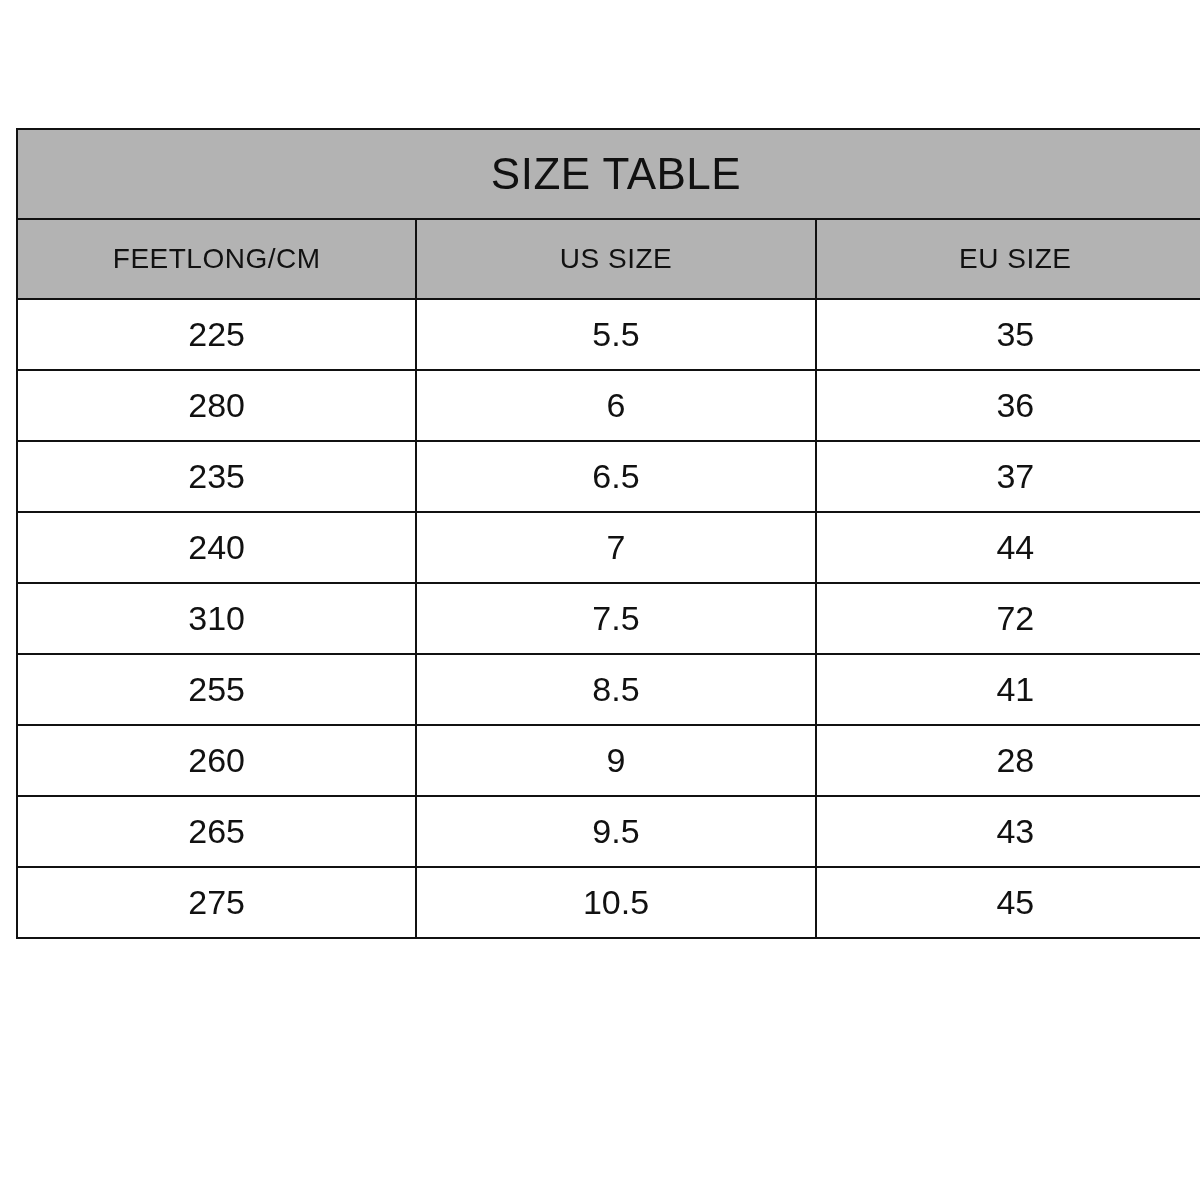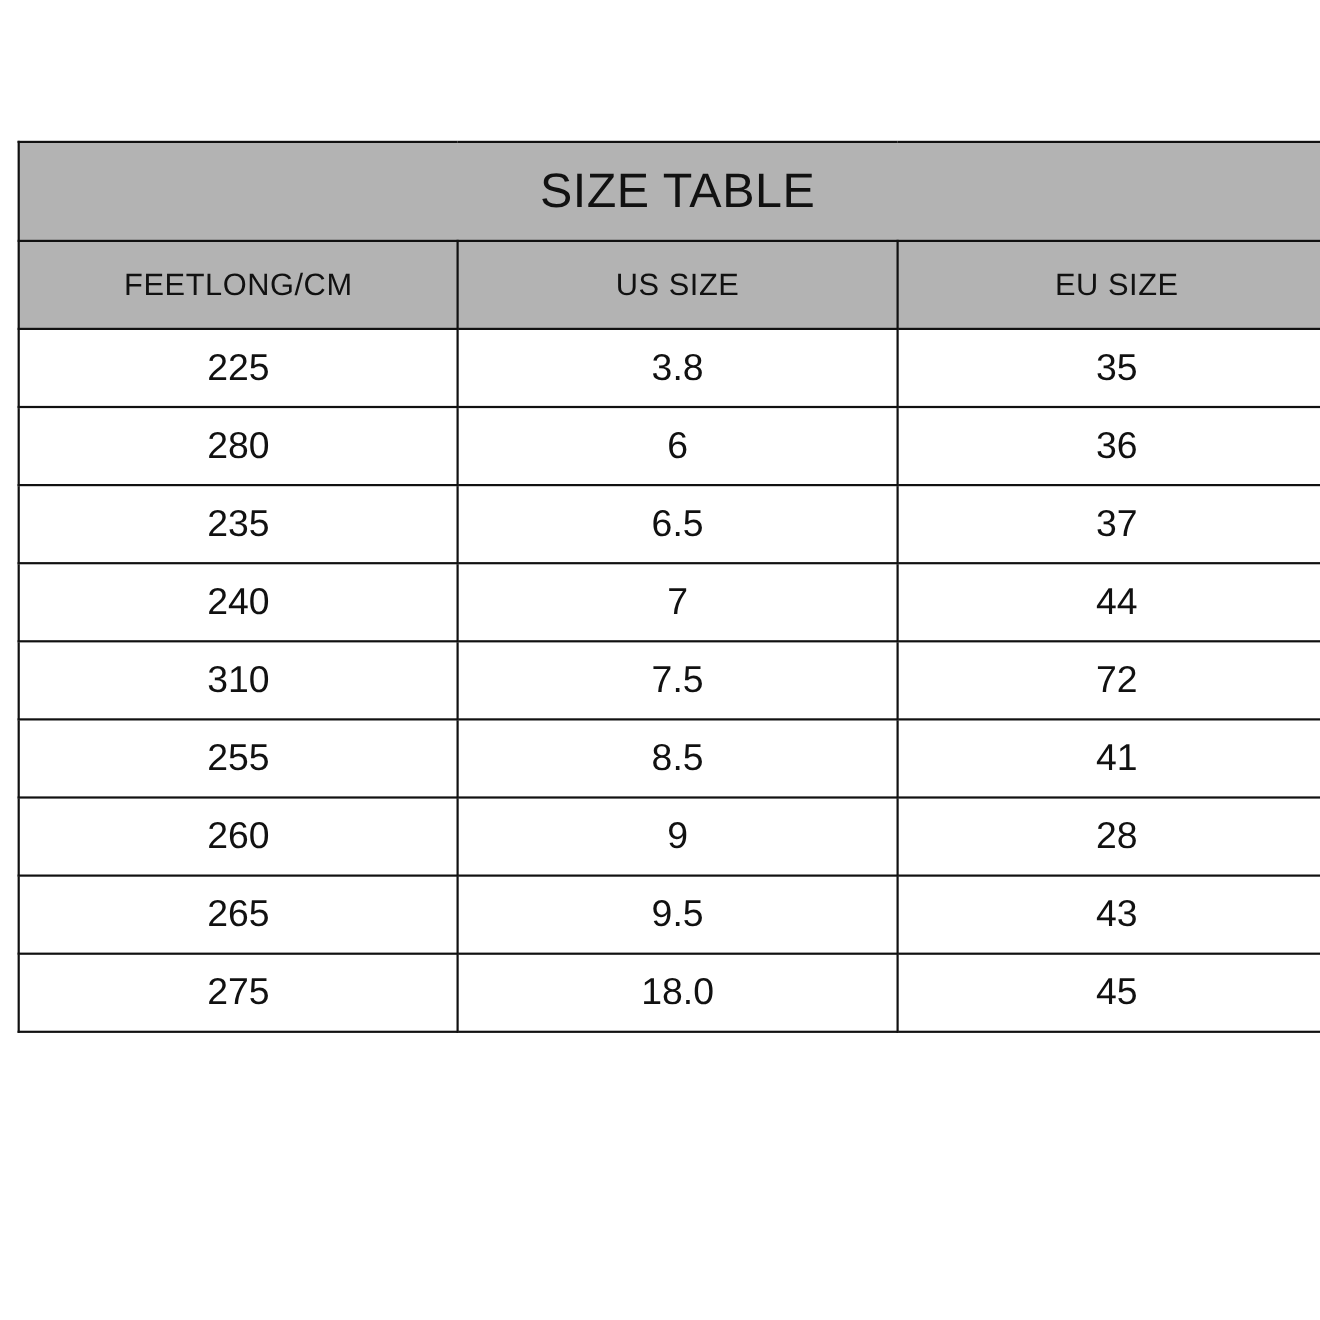--- a/index.html
+++ b/index.html
@@ -70,21 +70,21 @@
           <td class="title-cell" colspan="3">SIZE TABLE</td>
         </tr>
         <tr>
           <td class="header-cell col-1">FEETLONG/CM</td>
           <td class="header-cell col-2">US SIZE</td>
           <td class="header-cell col-3">EU SIZE</td>
         </tr>
 
         <tr>
           <td class="body-cell col-1">225</td>
-          <td class="body-cell col-2">3.8</td>
+          <td class="body-cell col-2">5.5</td>
           <td class="body-cell col-3">35</td>
         </tr>
         <tr>
           <td class="body-cell col-1">280</td>
           <td class="body-cell col-2">6</td>
           <td class="body-cell col-3">36</td>
         </tr>
         <tr>
           <td class="body-cell col-1">235</td>
           <td class="body-cell col-2">6.5</td>
@@ -110,19 +110,19 @@
           <td class="body-cell col-2">9</td>
           <td class="body-cell col-3">28</td>
         </tr>
         <tr>
           <td class="body-cell col-1">265</td>
           <td class="body-cell col-2">9.5</td>
           <td class="body-cell col-3">43</td>
         </tr>
         <tr>
           <td class="body-cell col-1">275</td>
-          <td class="body-cell col-2">18.0</td>
+          <td class="body-cell col-2">10.5</td>
           <td class="body-cell col-3">45</td>
         </tr>
       </tbody>
     </table>
   </div>
 </div>
 
 </body></html>

